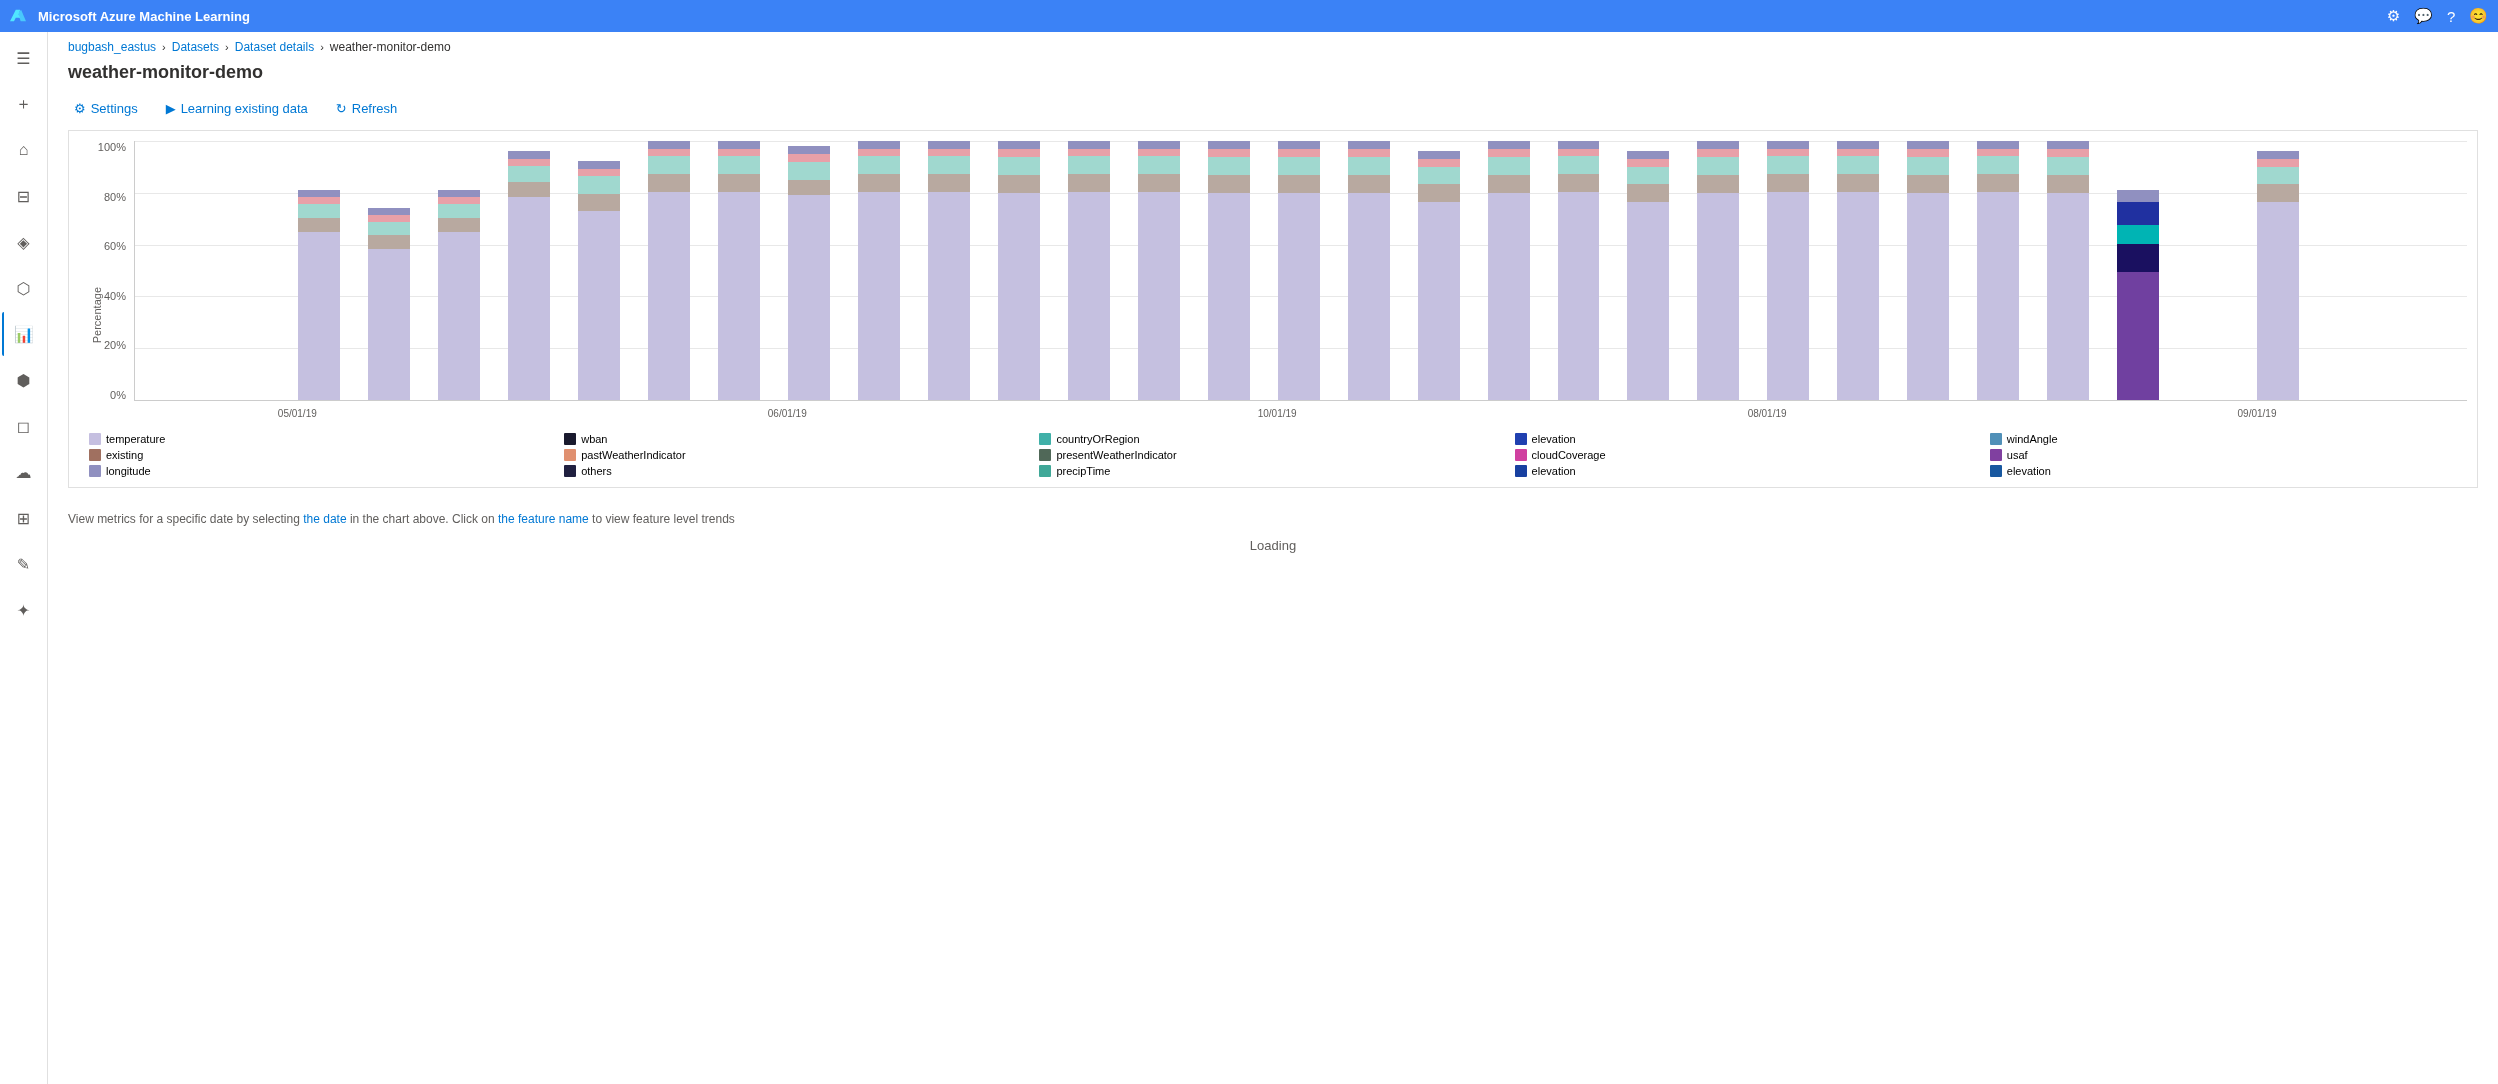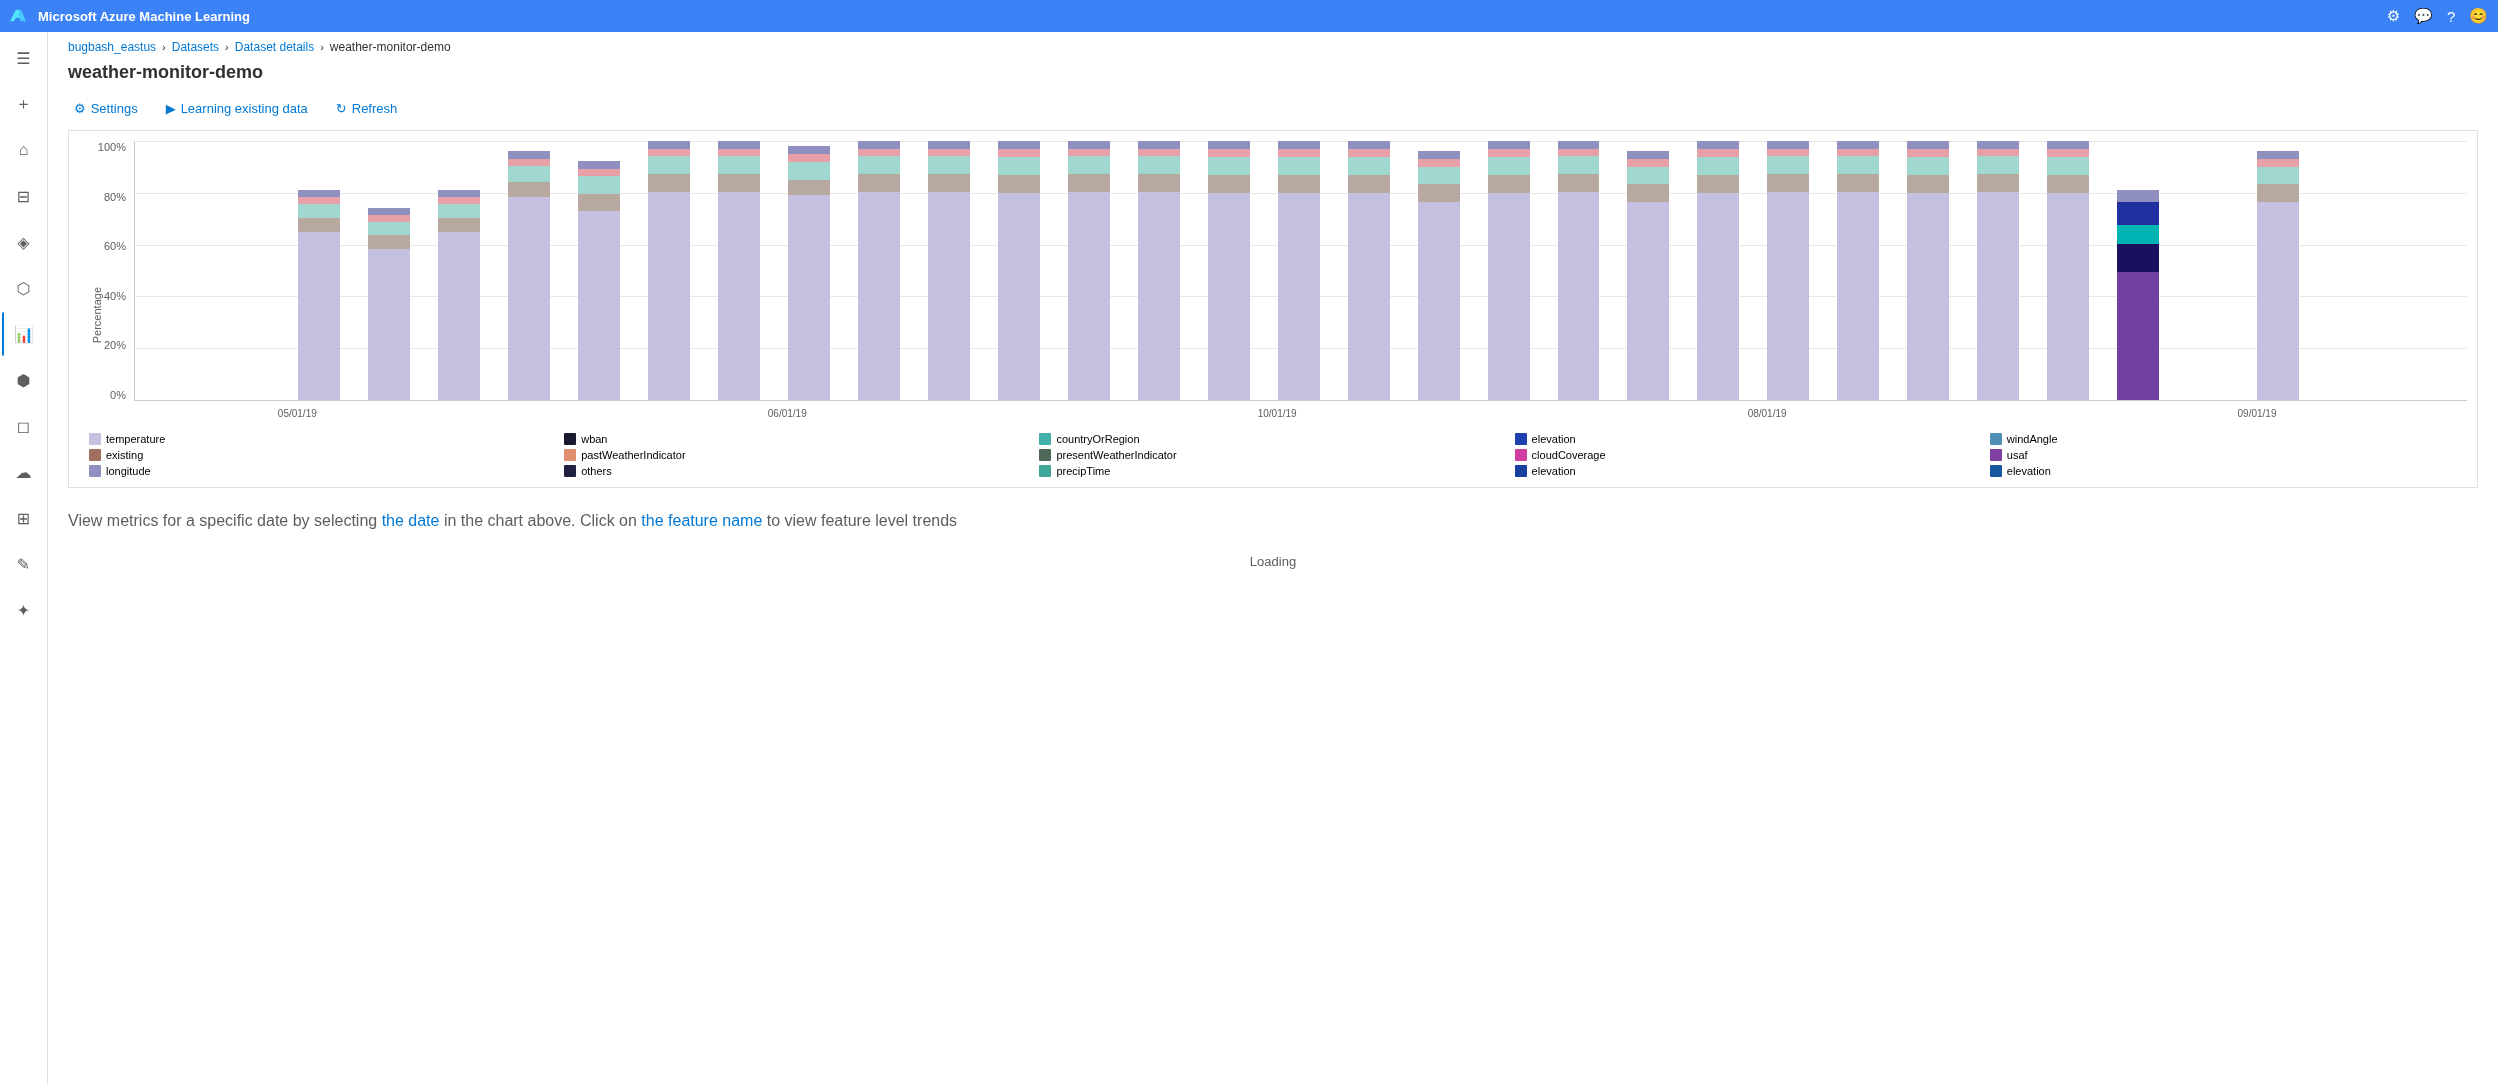--- a/index.html
+++ b/index.html
@@ -193,23 +193,23 @@
     .drift-section {
       padding: 24px 20px 10px;
     }
     .drift-title {
       font-size: 16px;
       font-weight: 600;
       color: #323130;
       margin-bottom: 6px;
     }
     .drift-subtitle {
-      font-size: 16px;
+      font-size: 12px;
       color: #605e5c;
-      margin-bottom: 14px;
+      margin-bottom: 2px;
     }
     .drift-subtitle a { color: #0078d4; cursor: pointer; }
 
     .loading-text {
       text-align: center;
       color: #605e5c;
       font-size: 13px;
       padding: 10px;
     }
 

